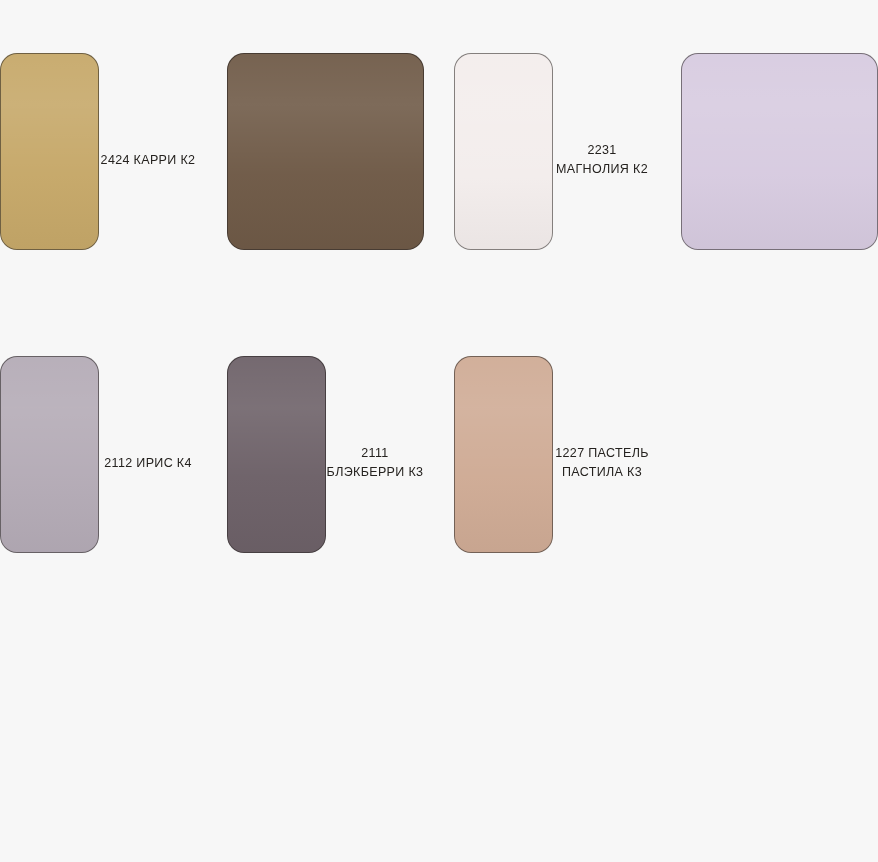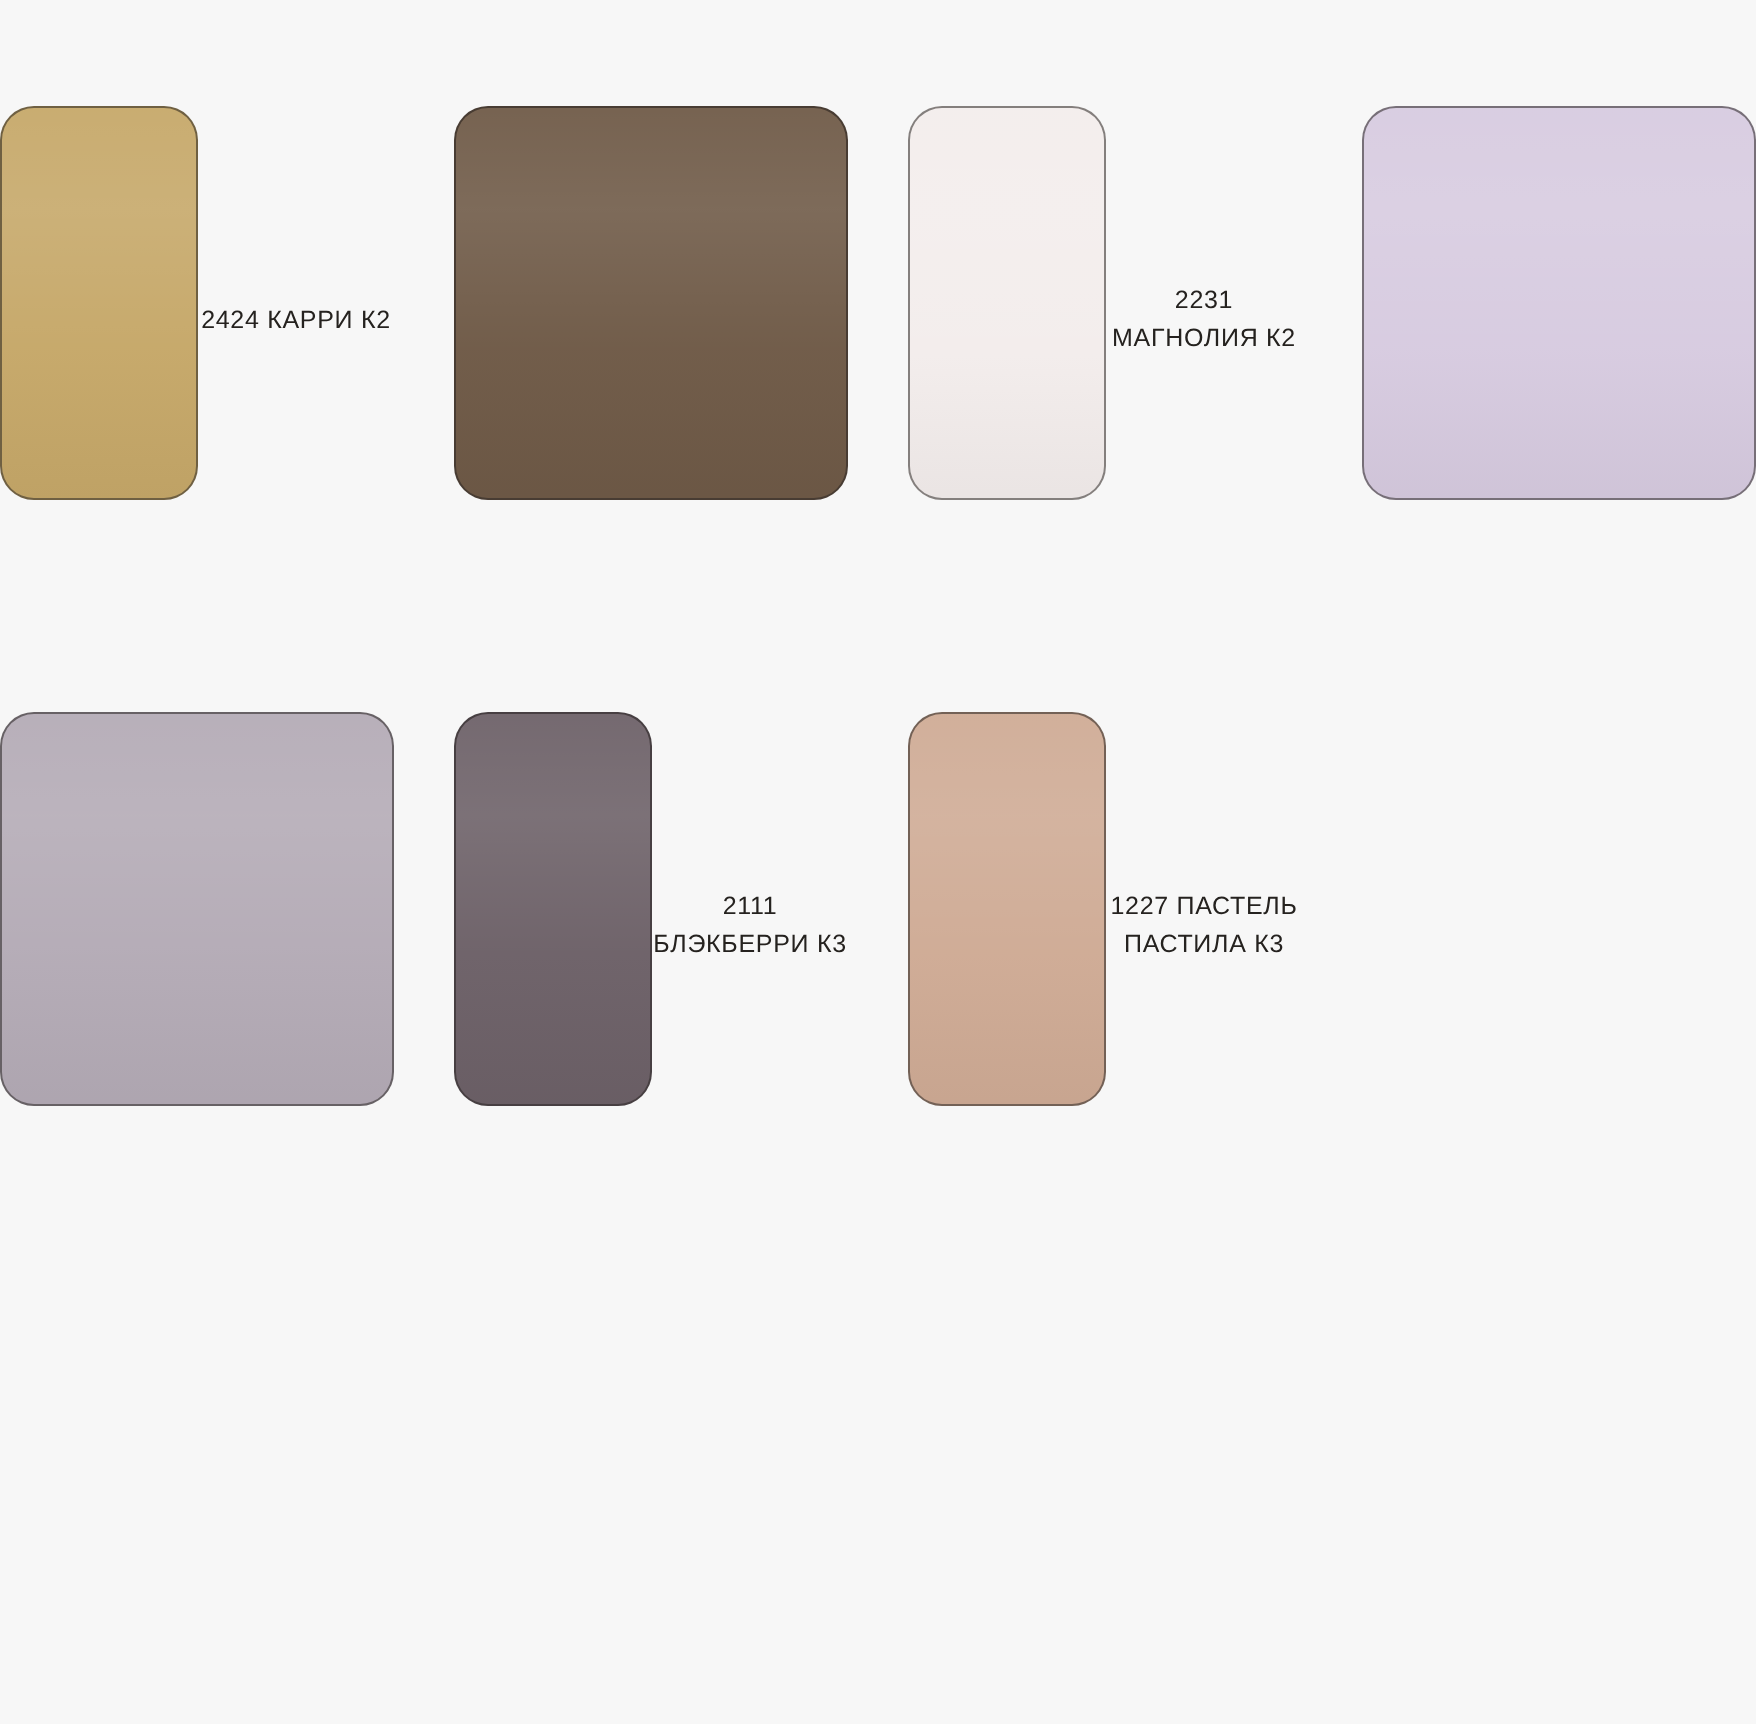--- a/index.html
+++ b/index.html
@@ -90,20 +90,21 @@
       </div>
       <div class="cell row-block">
         <div class="swatch" style="background: rgb(215, 203, 224);">
           <div class="sheen"></div>
         </div>
       </div>
       <div class="cell row-block">
         <div class="swatch" style="background: rgb(180, 171, 182);">
           <div class="sheen"></div>
         </div>
+        <div class="label">2112 ИРИС К4</div>
       </div>
       <div class="cell row-block">
         <div class="swatch" style="background: rgb(109, 97, 104);">
           <div class="sheen"></div>
         </div>
         <div class="label">2111 БЛЭКБЕРРИ К3</div>
       </div>
       <div class="cell row-block">
         <div class="swatch" style="background: rgb(207, 171, 149);">
           <div class="sheen"></div>

